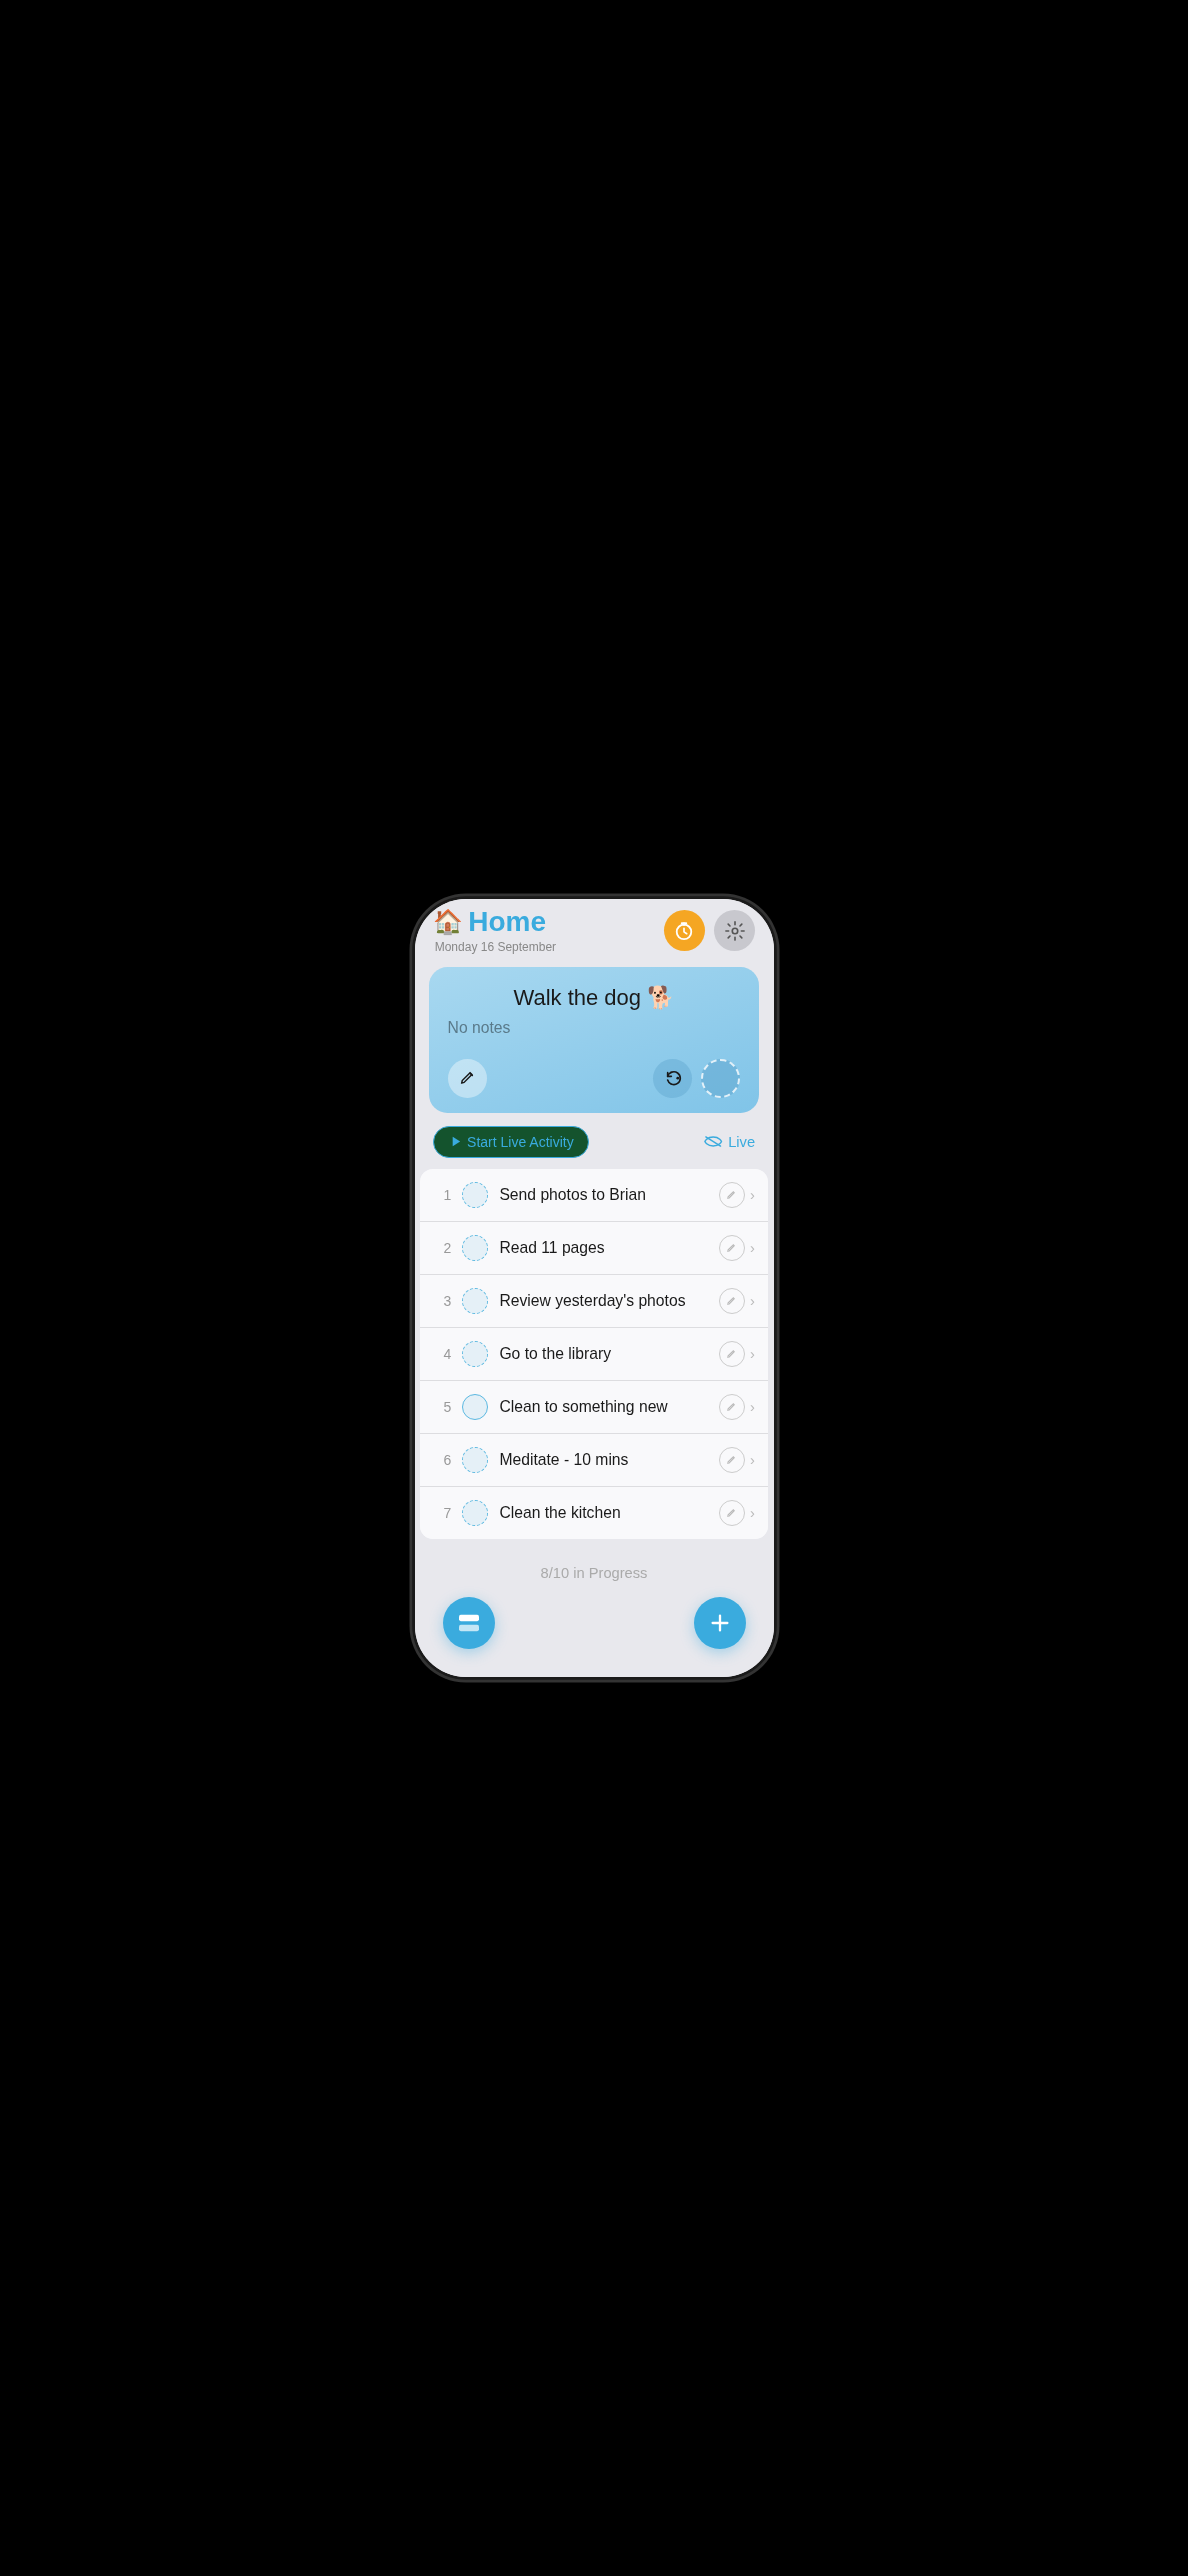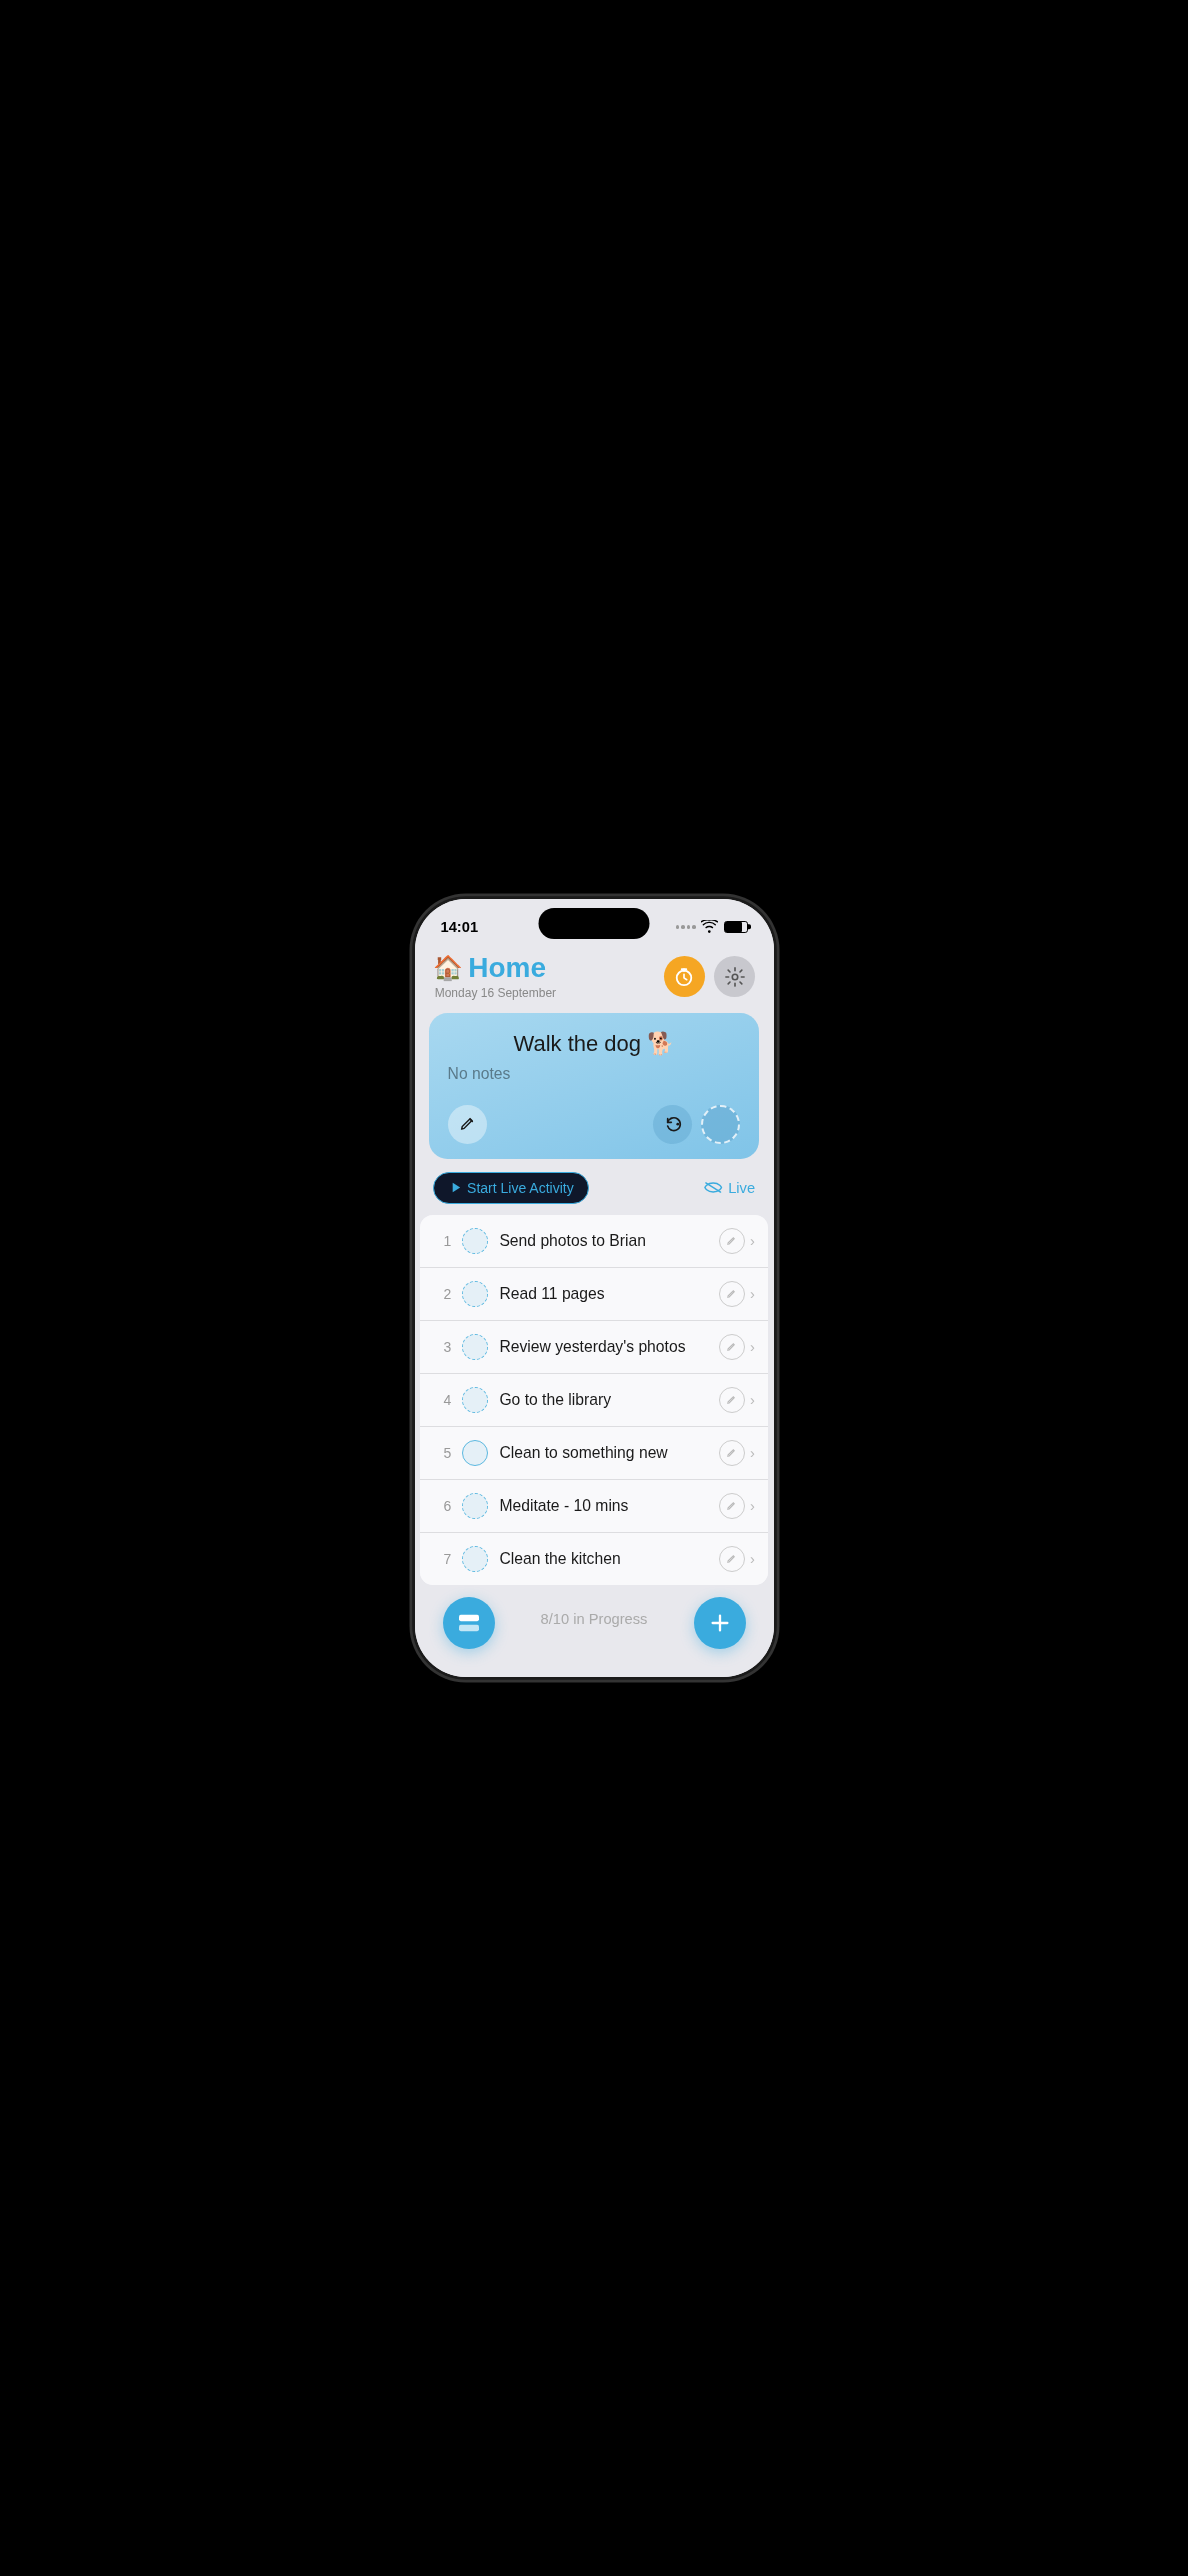--- a/index.html
+++ b/index.html
@@ -250,21 +250,21 @@
       display: flex;
       justify-content: space-between;
       align-items: center;
       padding: 0 18.4px 11px;
     }
 
     .live-activity-btn {
       display: flex;
       align-items: center;
       gap: 5.5px;
-      background: #0f172a;
+      background: #14532d;
       border: 1.4px solid #3aabde;
       border-radius: 18.4px;
       padding: 7.4px 14.7px;
       cursor: pointer;
       color: #3aabde;
       font-size: 14px;
       font-weight: 500;
     }
 
     .focus-btn {
@@ -394,43 +394,20 @@
 
     
     svg { display: block; }
   </style>
 </head>
 <body>
 
 <div class="phone-frame">
   <div class="screen">
 
-    <div class="status-bar">
-      <span class="status-time">14:01</span>
-      <div class="dynamic-island"></div>
-      <div class="status-icons">
-        <div class="dots-icon">
-          <div class="dot"></div>
-          <div class="dot"></div>
-          <div class="dot"></div>
-          <div class="dot"></div>
-        </div>
-        <span class="wifi-icon">
-          <svg width="16.6" height="13" viewBox="0 0 18 14" fill="none">
-            <path d="M9 11a1.5 1.5 0 1 1 0 3 1.5 1.5 0 0 1 0-3z" fill="#000"></path>
-            <path d="M5.5 8.2A5 5 0 0 1 9 7a5 5 0 0 1 3.5 1.2" stroke="#000" stroke-width="1.5" stroke-linecap="round" fill="none"></path>
-            <path d="M2.5 5A8.5 8.5 0 0 1 9 2.5 8.5 8.5 0 0 1 15.5 5" stroke="#000" stroke-width="1.5" stroke-linecap="round" fill="none"></path>
-            <path d="M0 2A12.5 12.5 0 0 1 9 0a12.5 12.5 0 0 1 9 2" stroke="#000" stroke-width="1.5" stroke-linecap="round" fill="none"></path>
-          </svg>
-        </span>
-        <div class="battery-icon">
-          <div class="battery-fill"></div>
-        </div>
-      </div>
-    </div>
 
     <div class="header">
       <div class="header-left">
         <div class="header-title">
           <span class="header-emoji">🏠</span>
           <span class="header-name">Home</span>
         </div>
         <div class="header-date">Monday 16 September</div>
       </div>
       <div class="header-right">

